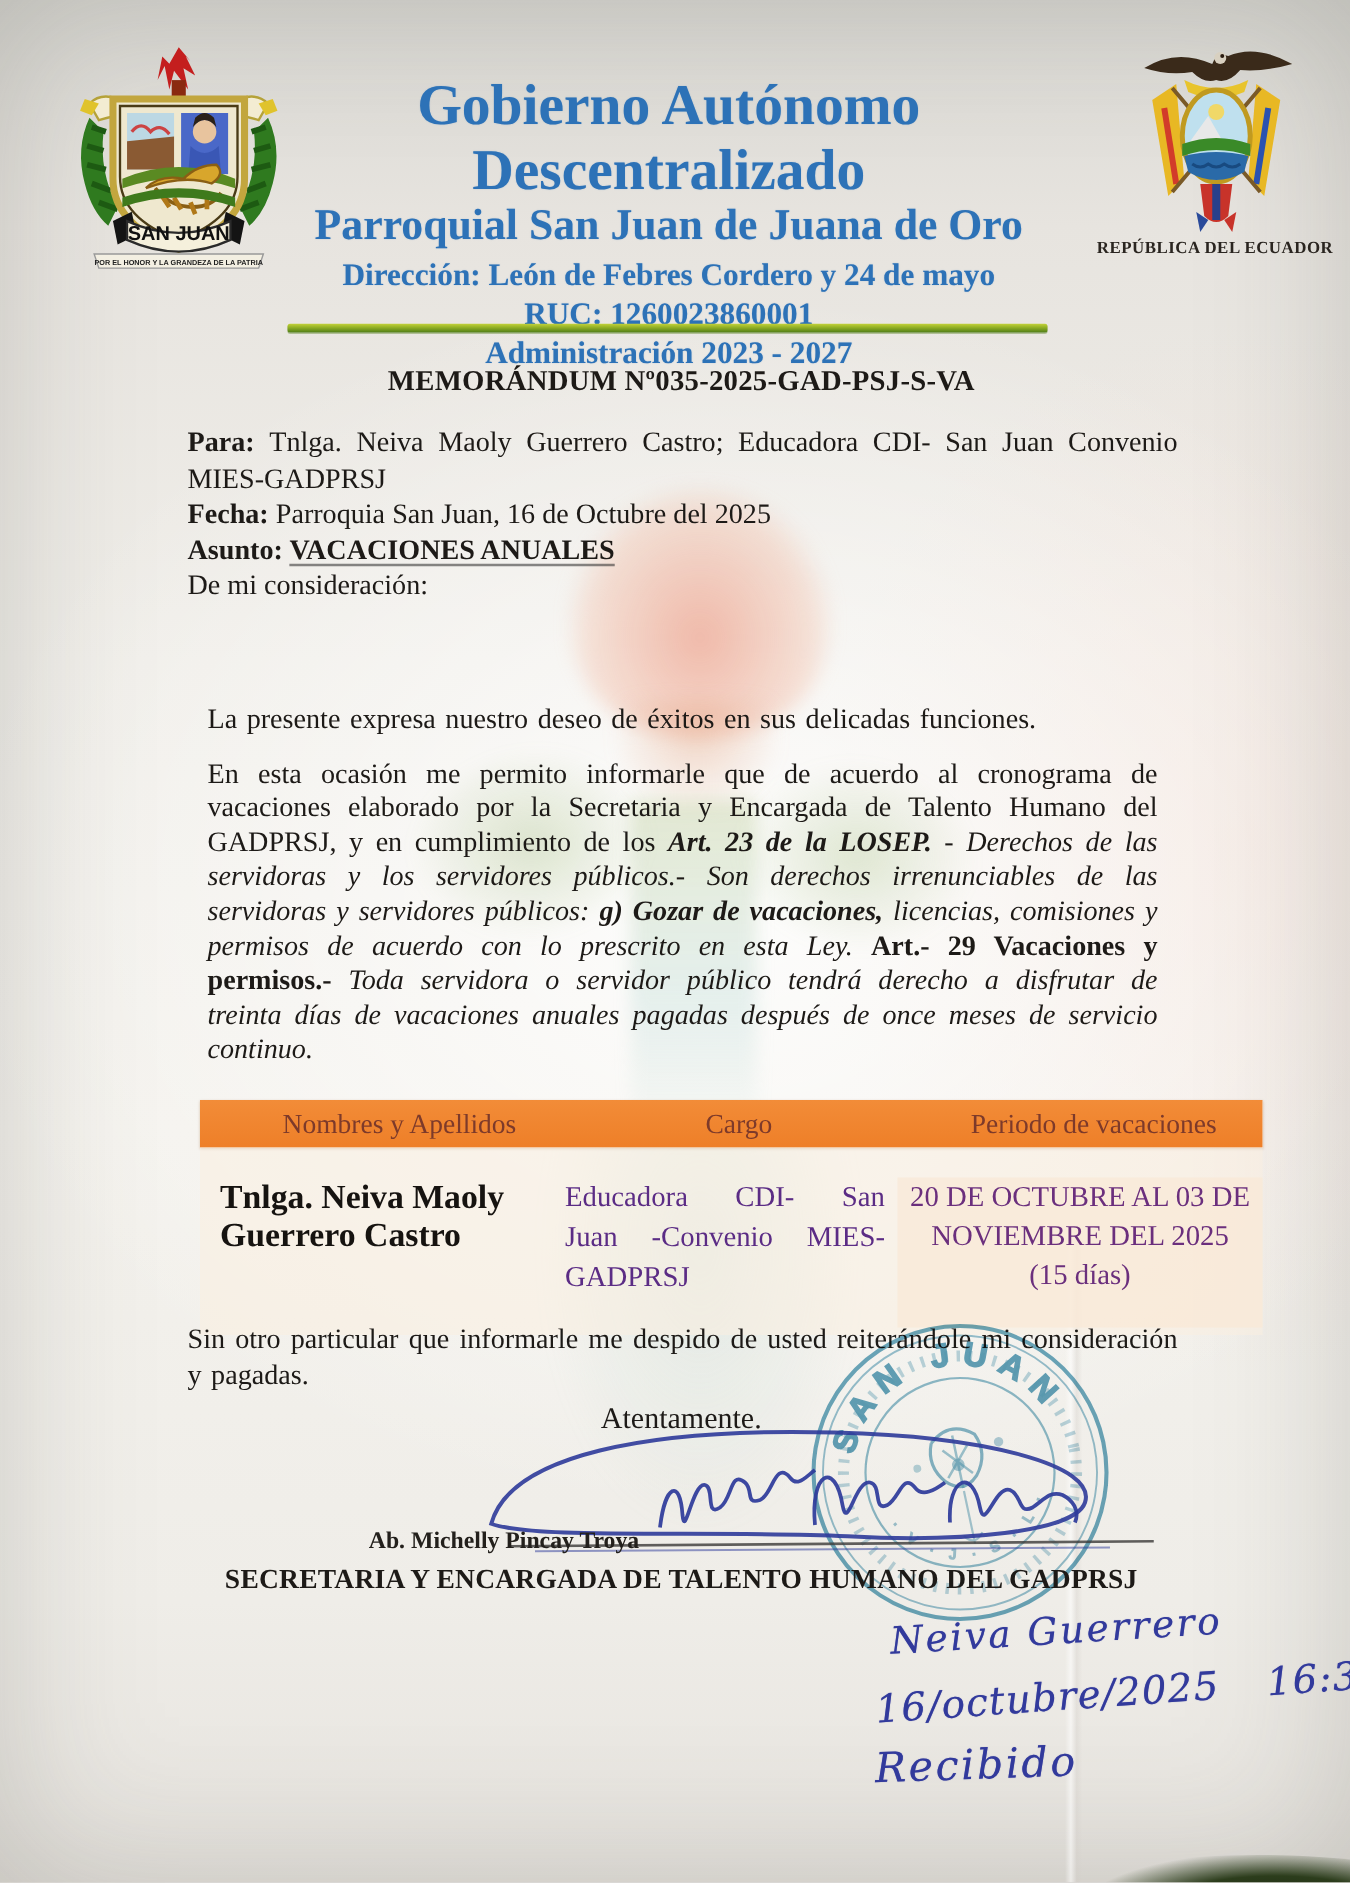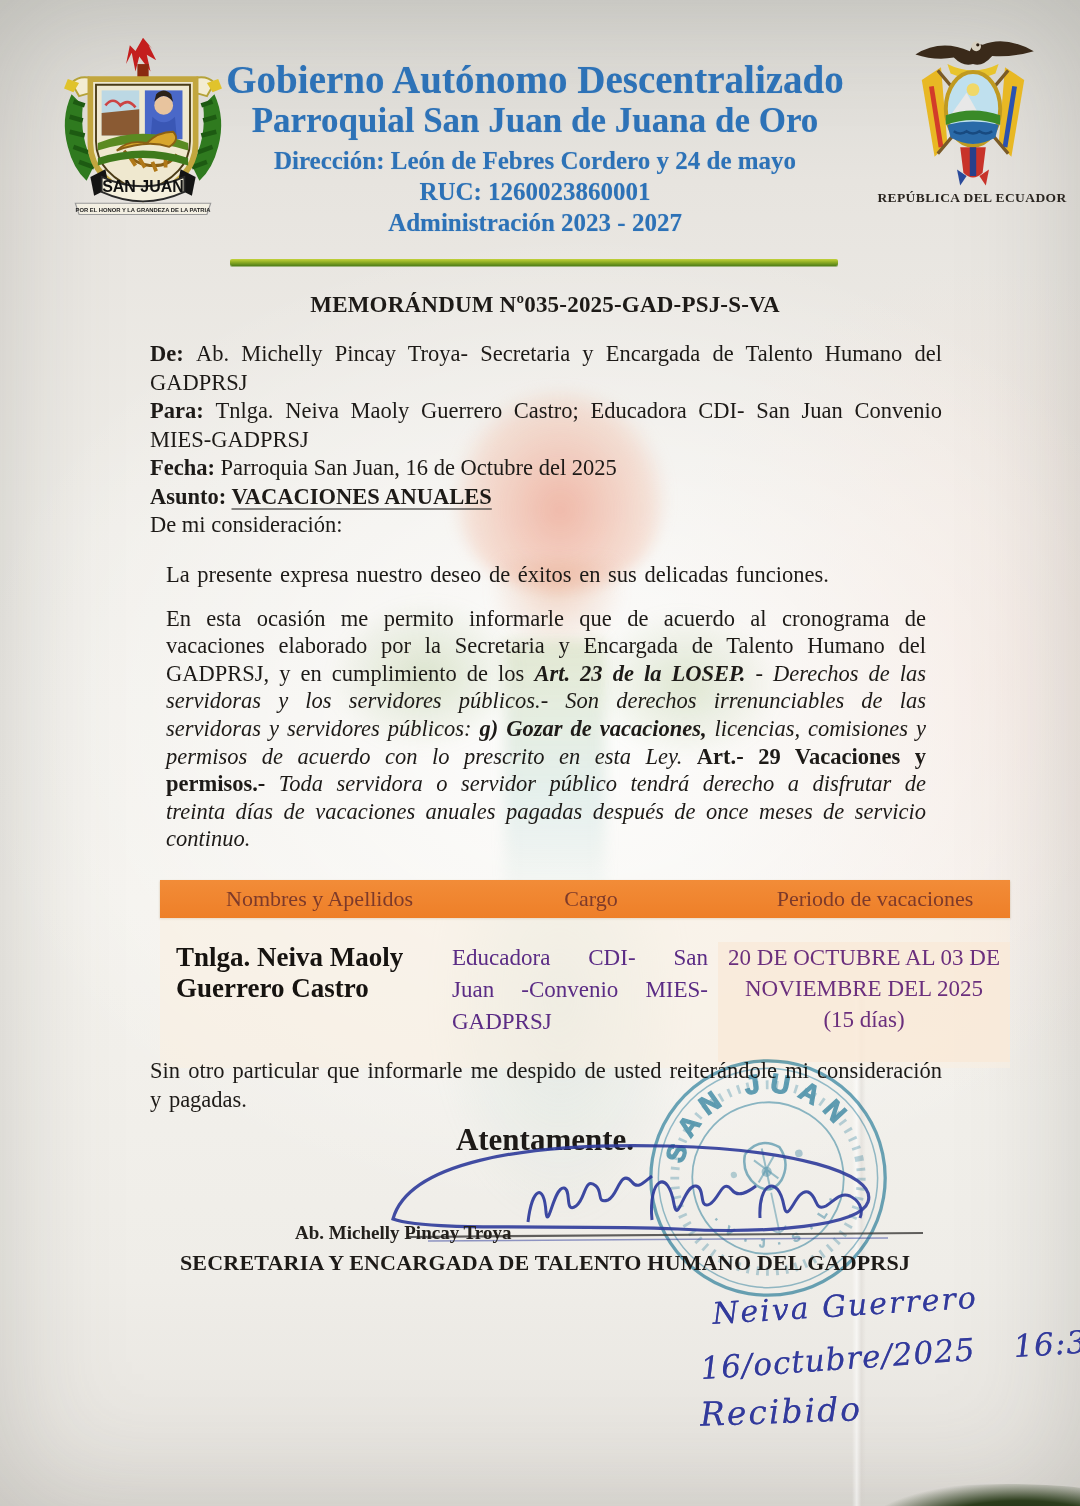--- a/index.html
+++ b/index.html
@@ -35,21 +35,21 @@
     background:linear-gradient(90deg, rgba(255,255,255,0), rgba(255,255,255,.55), rgba(210,205,200,.35), rgba(255,255,255,0));}
   .corner-blob{position:absolute;left:872px;top:1484px;width:270px;height:46px;border-radius:50% 50% 0 0;
     background:radial-gradient(ellipse at 55% 100%, #14200f 0%, #2c3d1c 45%, rgba(44,61,28,0) 75%);}
   
   .crest-left{position:absolute;left:48px;top:34px;width:190px;height:188px;}
   .coat-right{position:absolute;left:893px;top:32px;width:160px;height:160px;}
   .coat-caption{position:absolute;left:862px;top:190px;width:220px;text-align:center;
     font-size:13.5px;font-weight:bold;letter-spacing:.4px;color:#2a2520;}
   .hdr{position:absolute;left:225px;top:58px;width:620px;text-align:center;color:#2d72b7;
     text-shadow:0 0 1px rgba(45,114,183,.35);}
-  .hdr .l1{font-size:39px;font-weight:bold;line-height:1.12;}
+  .hdr .l1{font-size:46px;font-weight:bold;line-height:1.12;}
   .hdr .l2{font-size:35px;font-weight:bold;line-height:1.1;}
   .hdr .l3{font-size:25px;font-weight:bold;margin-top:7px;}
   .hdr .l4,.hdr .l5{font-size:25px;font-weight:bold;margin-top:3px;}
   .hdr .l6{font-size:25px;font-weight:bold;margin-top:3px;}
   .green-rule{position:absolute;left:230px;top:259px;width:608px;height:7px;
     background:linear-gradient(180deg,#c3d23a 0%, #8fae24 45%, #4f7d18 100%);
     border-radius:2px;box-shadow:0 1px 0 rgba(79,125,24,.5);}
   
   .memo-title{position:absolute;left:150px;top:292px;width:790px;text-align:center;
     font-size:23px;font-weight:bold;letter-spacing:.2px;}
@@ -67,21 +67,21 @@
   .vac-head .c{text-align:center;margin-left:21px;}
   .vac-body{display:flex;background:rgba(250,238,224,.55);padding:24px 0 6px 0;min-height:120px;}
   .c1{width:282px;padding-left:16px;box-sizing:border-box;}
   .c2{width:276px;padding:0 10px;box-sizing:border-box;}
   .c3{width:292px;padding:0 6px;box-sizing:border-box;background:rgba(250,232,214,.7);}
   .cell-name{font-weight:bold;font-size:27px;line-height:31px;color:#161310;width:230px;}
   .cell-cargo{font-size:23px;line-height:32px;color:#5b2c85;text-align:justify;word-spacing:6px;}
   .cell-period{font-size:23px;line-height:31px;color:#6b2f7d;text-align:center;}
   
   .closing{position:absolute;left:150px;top:1056px;width:792px;font-size:22.5px;line-height:29px;text-align:justify;word-spacing:2px;}
-  .atentamente{position:absolute;left:150px;top:1122px;width:790px;text-align:center;font-size:31px;font-weight:bold;}
+  .atentamente{position:absolute;left:150px;top:1122px;width:790px;text-align:center;font-size:24px;}
   .sig-svg{position:absolute;left:368px;top:1134px;width:590px;height:112px;z-index:5;}
   .sig-name{position:absolute;left:295px;top:1222px;width:500px;text-align:left;font-size:19px;font-weight:bold;color:#23201c;z-index:6;}
   .sig-title{position:absolute;left:150px;top:1250px;width:790px;text-align:center;font-size:22px;font-weight:bold;letter-spacing:.2px;z-index:6;}
   .stamp{position:absolute;left:642px;top:1052px;width:252px;height:252px;z-index:4;opacity:.82;mix-blend-mode:multiply;}
   
   .hand{position:absolute;color:#323a9c;font-style:italic;font-family:"DejaVu Serif",serif;z-index:7;
     text-shadow:0 0 .6px rgba(50,58,156,.7);}
   .hw1{left:712px;top:1288px;font-size:30px;transform:rotate(-3.5deg);letter-spacing:2px;}
   .hw2{left:700px;top:1336px;font-size:31px;transform:rotate(-4deg);letter-spacing:1px;}
   .hw2 .hw-time{margin-left:38px;}
@@ -162,21 +162,20 @@
     <div class="l2">Parroquial San Juan de Juana de Oro</div>
     <div class="l3">Dirección: León de Febres Cordero y 24 de mayo</div>
     <div class="l4">RUC: 1260023860001</div>
     <div class="l6">Administración 2023 - 2027</div>
   </div>
   <div class="green-rule"></div>
 
   <div class="memo-title">MEMORÁNDUM Nº035-2025-GAD-PSJ-S-VA</div>
 
   <div class="meta">
-    <p style="margin:0;"><span class="seg-b">De: </span><span>Ab. Michelly Pincay Troya- Secretaria y Encargada de Talento Humano del GADPRSJ</span></p>
     <p style="margin:0;"><span class="seg-b">Para: </span><span>Tnlga. Neiva Maoly Guerrero Castro; Educadora CDI- San Juan Convenio MIES-GADPRSJ</span></p>
     <p style="margin:0;"><span class="seg-b">Fecha: </span><span>Parroquia San Juan, 16 de Octubre del 2025</span></p>
     <p style="margin:0;"><span class="seg-b">Asunto: </span><span class="seg-bu">VACACIONES ANUALES</span></p>
     <p style="margin:0;"><span>De mi consideración:</span></p>
   </div>
 
   <div class="paras">
     <p><span>La presente expresa nuestro deseo de éxitos en sus delicadas funciones.</span></p>
     <p><span>En esta ocasión me permito informarle que de acuerdo al cronograma de vacaciones elaborado por la Secretaria y Encargada de Talento Humano del GADPRSJ, y  en cumplimiento de los </span><span class="seg-bi">Art. 23 de la LOSEP.</span><span class="seg-i"> - Derechos de las servidoras y los servidores públicos.- Son derechos irrenunciables de las servidoras y servidores públicos: </span><span class="seg-bi">g) Gozar de vacaciones,</span><span class="seg-i"> licencias, comisiones y permisos de acuerdo con lo prescrito en esta Ley. </span><span class="seg-b">Art.- 29 Vacaciones y permisos.-</span><span class="seg-i"> Toda servidora o servidor público tendrá derecho a disfrutar de treinta días de vacaciones anuales pagadas después de once meses de servicio continuo.</span></p>
   </div>

